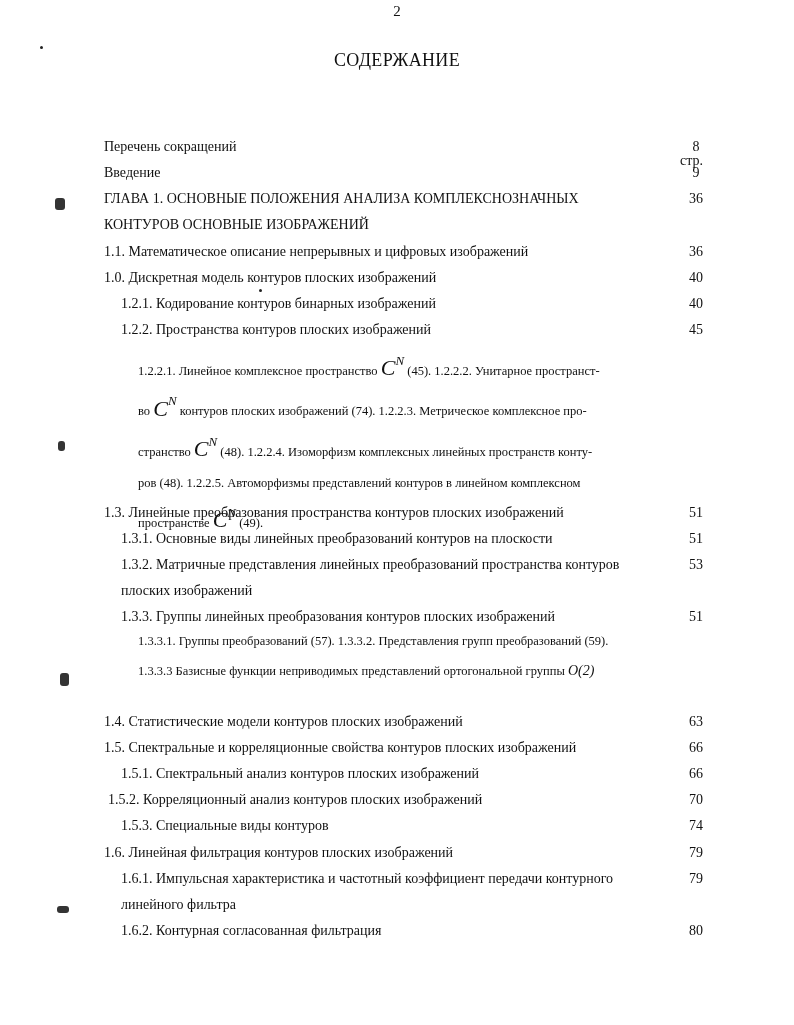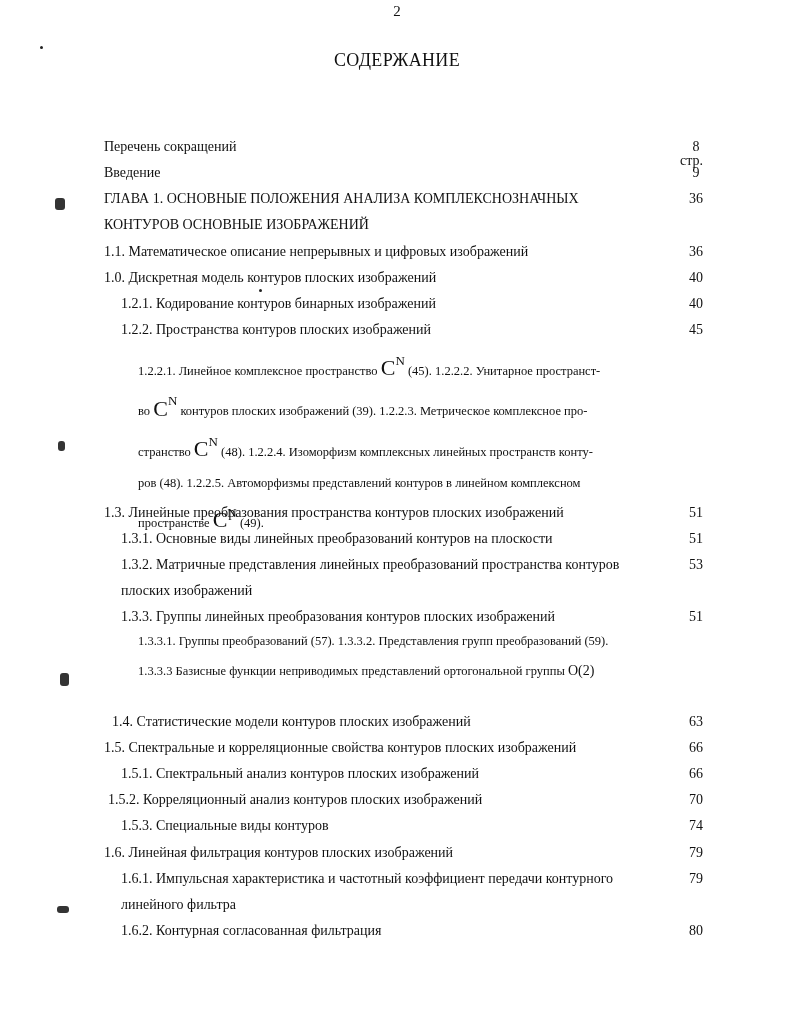--- a/index.html
+++ b/index.html
@@ -8,21 +8,21 @@
     font-family: "Liberation Serif", "DejaVu Serif", serif;
     color: #111;
   }
   .page-num { position: absolute; top: 3px; left: 0; width: 794px; text-align: center; font-size: 15px; }
   .title { position: absolute; top: 50px; left: 0; width: 794px; text-align: center; font-size: 18px; letter-spacing: 0.3px; }
   .str-label { position: absolute; top: 113px; left: 680px; font-size: 14px; margin-top: 40px; }
   .row { position: absolute; left: 0; font-size: 14px; line-height: 26px; white-space: nowrap; }
   .row .text { position: absolute; }
   .row .pg { position: absolute; left: 680px; width: 32px; text-align: center; }
   .sub-block { position: absolute; font-size: 12.5px; line-height: 31px; white-space: nowrap; }
-  .math { font-family: "Liberation Serif", serif; font-size: 22px; }
+  .math { font-family: "Liberation Serif", serif; font-style: italic; font-size: 22px; }
   .math sup { font-size: 13px; position: relative; top: -2px; }
   .mark { position: absolute; width: 10px; height: 12px; background: #111; border-radius: 3px; opacity: 0.85; }
   .dot { position: absolute; width: 3px; height: 3px; background: #222; border-radius: 50%; }
 </style>
 </head>
 <body>
 
 <div class="page-num">2</div>
 <div class="title">СОДЕРЖАНИЕ</div>
 <div class="str-label">стр.</div>
@@ -54,21 +54,21 @@
     <span class="text" style="left:121px">1.2.1. Кодирование контуров бинарных изображений</span>
     <span class="pg">40</span>
   </div>
 <div class="row" style="top:317px">
     <span class="text" style="left:121px">1.2.2. Пространства контуров плоских изображений</span>
     <span class="pg">45</span>
   </div>
 
 <div class="sub-block" style="left:138px; top:347px">
   <div><span>1.2.2.1. Линейное комплексное пространство</span> <span class="math"><span>C</span><sup>N</sup></span> <span>(45).    1.2.2.2. Унитарное пространст-</span></div>
-  <div><span>во</span> <span class="math"><span>C</span><sup>N</sup></span> <span>контуров плоских изображений (39).    1.2.2.3. Метрическое комплексное про-</span></div>
+  <div><span>во</span> <span class="math"><span>C</span><sup>N</sup></span> <span>контуров плоских изображений (74).    1.2.2.3. Метрическое комплексное про-</span></div>
   <div><span>странство</span> <span class="math"><span>C</span><sup>N</sup></span> <span>(48).    1.2.2.4. Изоморфизм комплексных линейных пространств конту-</span></div>
   <div><span>ров (48).    1.2.2.5. Автоморфизмы представлений контуров в линейном комплексном</span></div>
   <div><span>пространстве</span> <span class="math"><span>C</span><sup>N</sup></span> <span>(49).</span></div>
 </div>
 
 <div class="row" style="top:500px">
     <span class="text" style="left:104px">1.3. Линейные преобразования пространства контуров плоских изображений</span>
     <span class="pg">51</span>
   </div>
 <div class="row" style="top:526px">
@@ -86,21 +86,21 @@
     <span class="text" style="left:121px">1.3.3. Группы линейных преобразования контуров плоских изображений</span>
     <span class="pg">51</span>
   </div>
 
 <div class="sub-block" style="left:138px; top:627px; line-height:29px">
   <div>1.3.3.1. Группы преобразований (57).  1.3.3.2. Представления групп преобразований (59).</div>
   <div><span>1.3.3.3 Базисные функции неприводимых представлений ортогональной группы</span> <span class="math" style="font-size:14px">O(2)</span></div>
 </div>
 
 <div class="row" style="top:709px">
-    <span class="text" style="left:112px">1.4. Статистические модели контуров плоских изображений</span>
+    <span class="text" style="left:104px">1.4. Статистические модели контуров плоских изображений</span>
     <span class="pg">63</span>
   </div>
 <div class="row" style="top:735px">
     <span class="text" style="left:104px">1.5. Спектральные и корреляционные свойства контуров плоских изображений</span>
     <span class="pg">66</span>
   </div>
 <div class="row" style="top:761px">
     <span class="text" style="left:121px">1.5.1. Спектральный анализ контуров плоских изображений</span>
     <span class="pg">66</span>
   </div>

